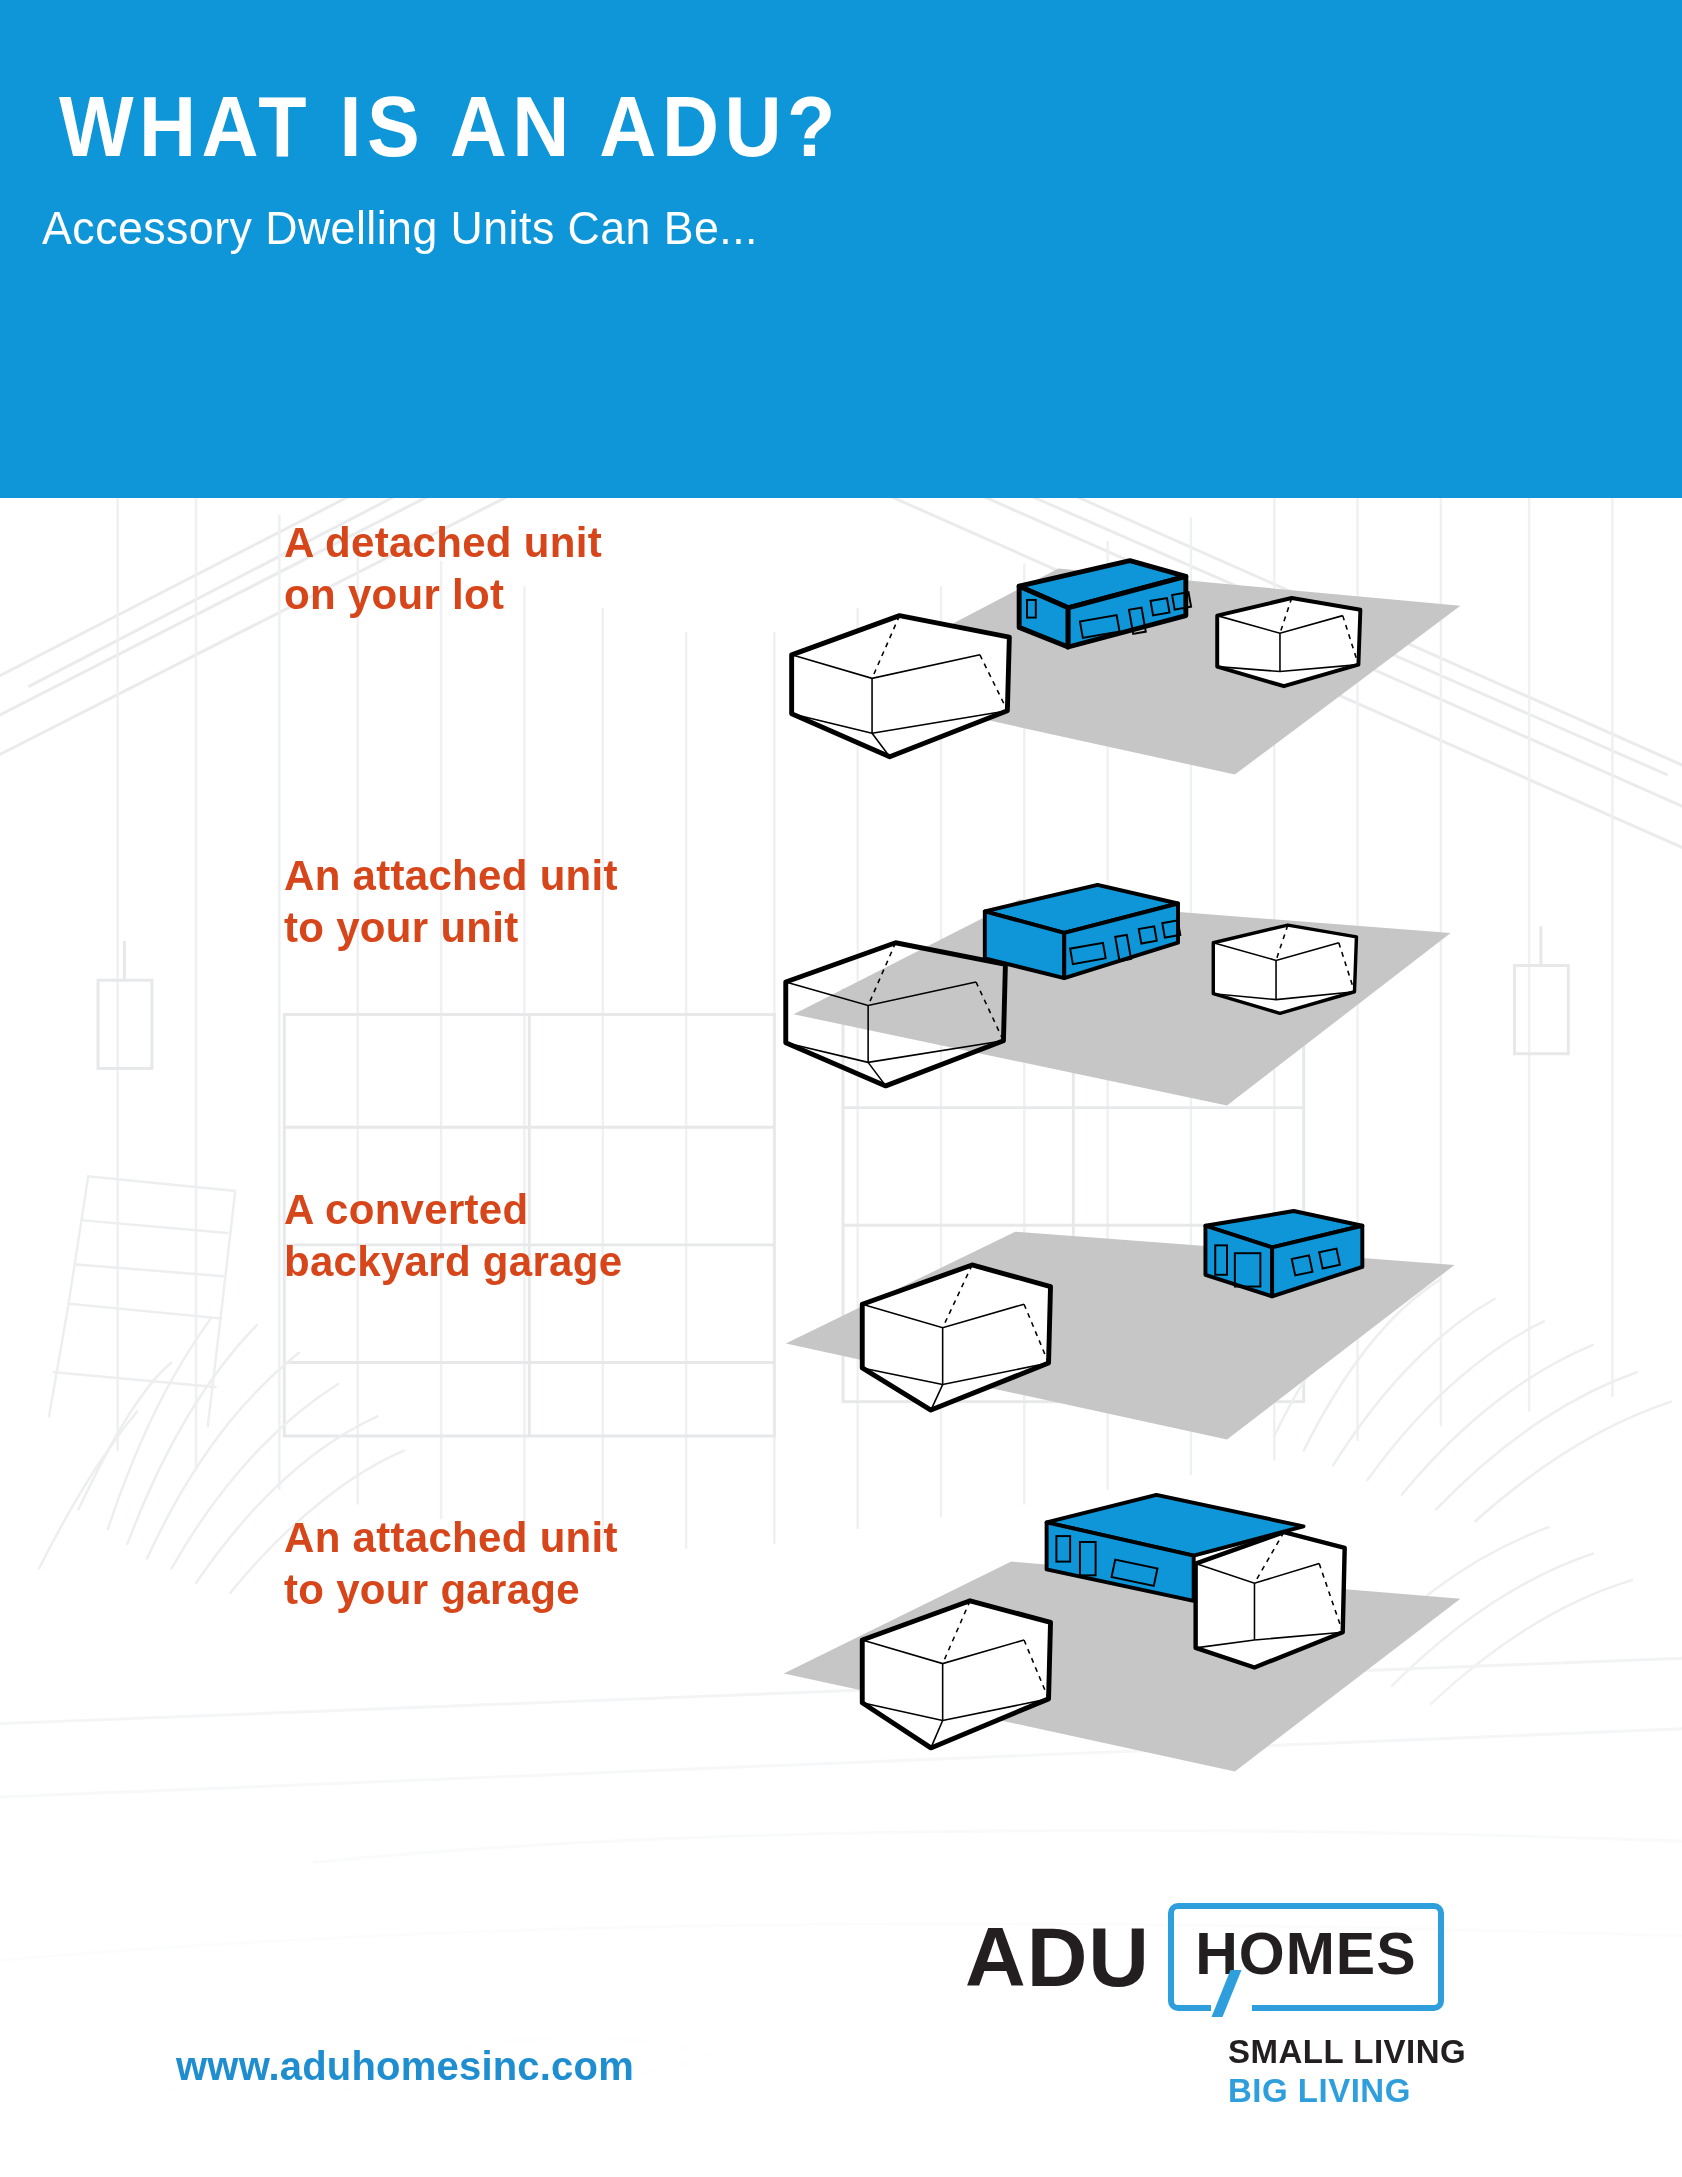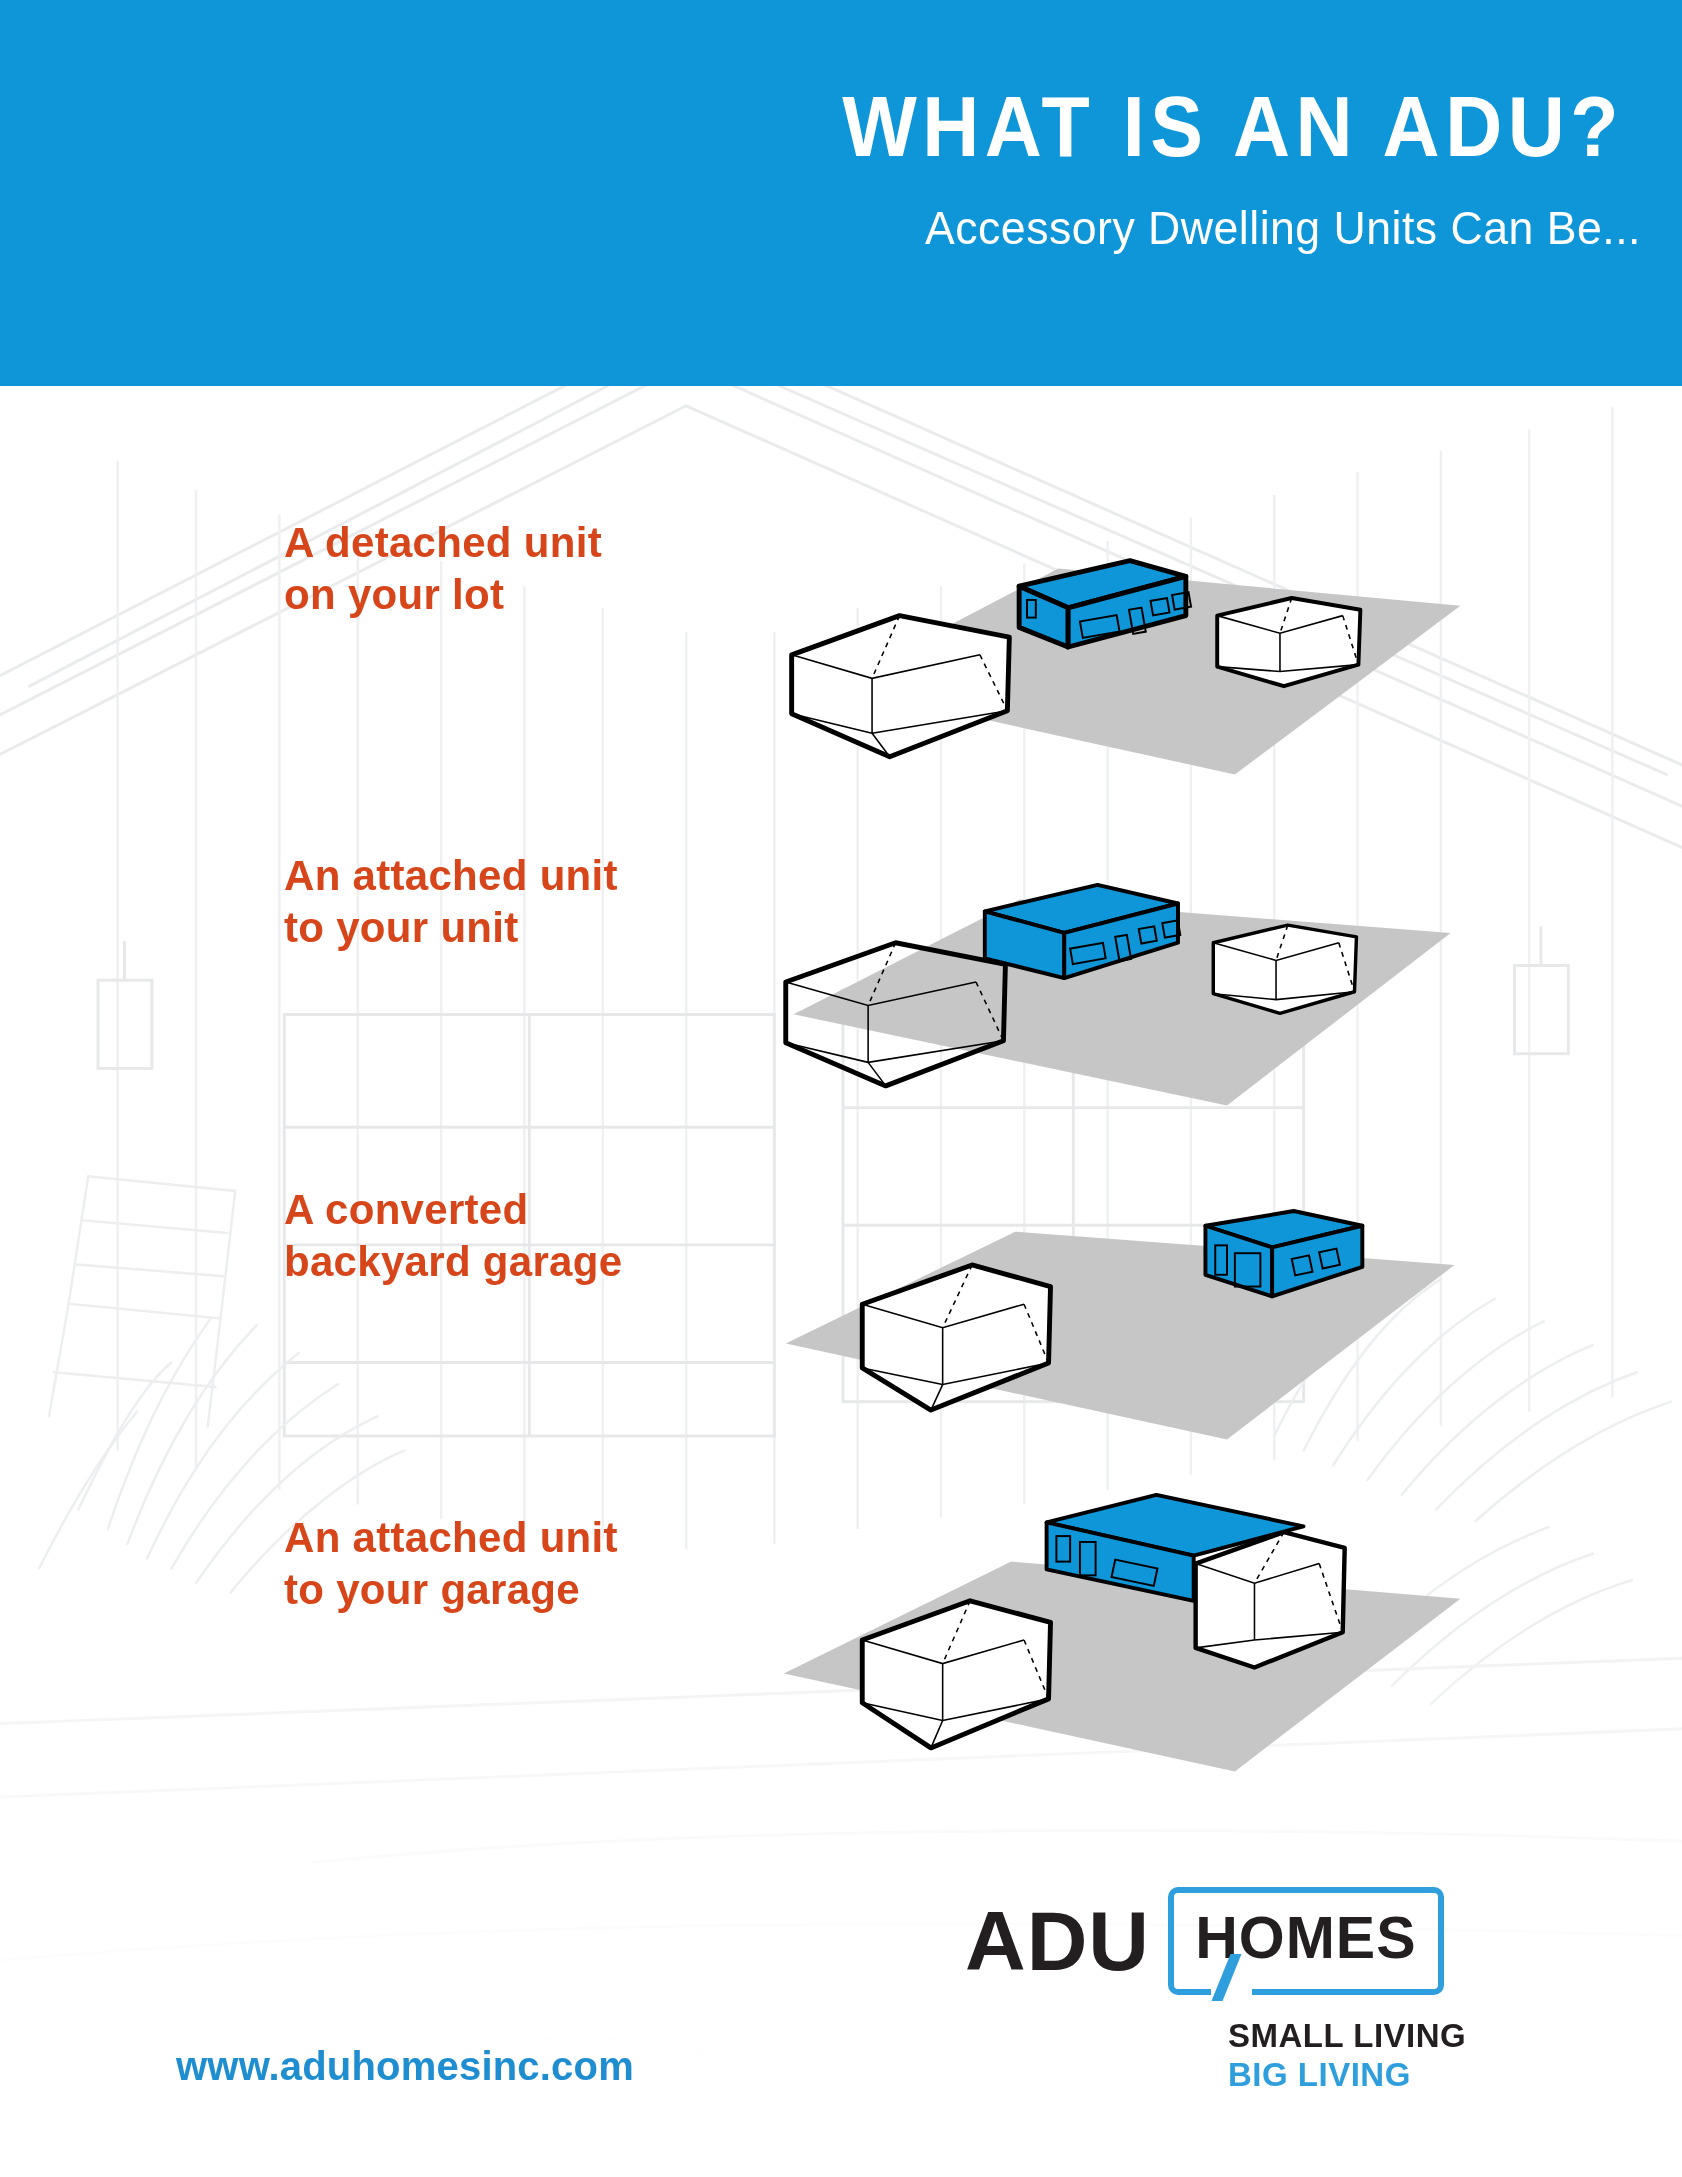--- a/index.html
+++ b/index.html
@@ -36,24 +36,24 @@
     background: linear-gradient(to bottom, rgba(255,255,255,0) 0%, rgba(255,255,255,0.75) 45%, #ffffff 88%);
     z-index: 1;
     pointer-events: none;
   }
 
   
   #header {
     position: absolute;
     left: 0; top: 0;
     width: 1683px;
-    height: 386px;
+    height: 498px;
     background: #0e96d8;
     z-index: 5;
-    text-align: right;
+    text-align: left;
   }
   #header-title {
     margin-top: 84px;
     color: #ffffff;
     font-size: 85px;
     font-weight: bold;
     letter-spacing: 5.9px;
     line-height: 1;
     font-family: "Liberation Sans Narrow", "Liberation Sans", sans-serif;
     transform: scaleX(0.93);
@@ -103,20 +103,21 @@
     position: absolute;
     left: 965px;
     top: 1887px;
     z-index: 6;
     width: 559px;
   }
   #logo-top {
     display: flex;
     align-items: center;
     gap: 17.6px;
+    margin-top: 16px;
   }
   #logo-adu {
     color: #231f20;
     font-size: 84px;
     font-weight: bold;
     letter-spacing: 1px;
     line-height: 1;
   }
   #logo-box {
     position: relative;

